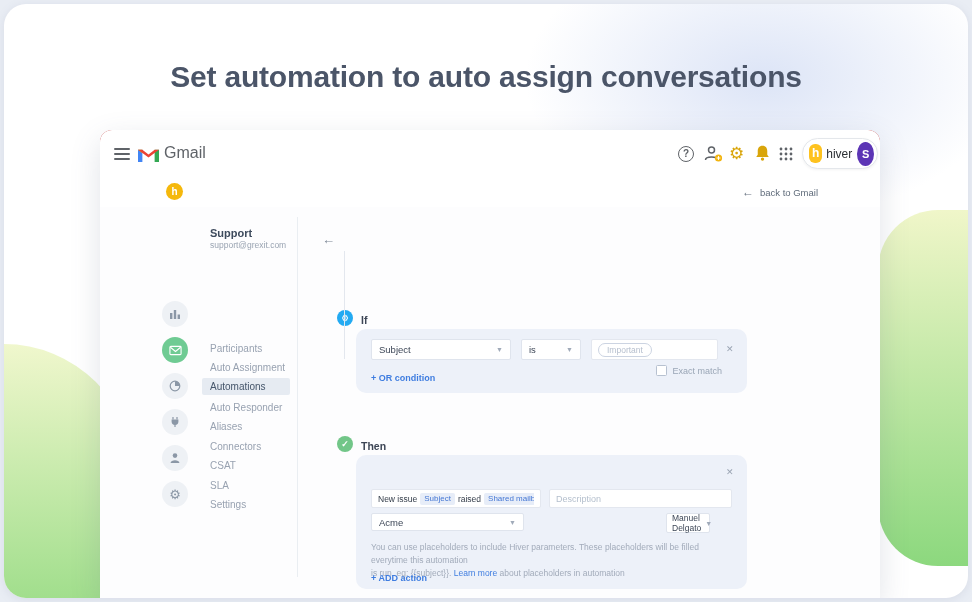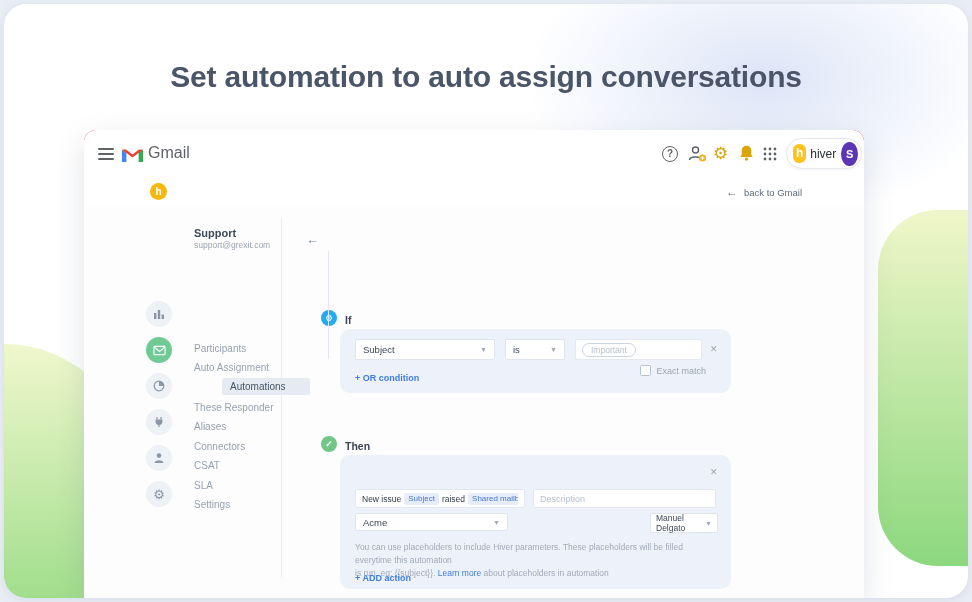--- a/index.html
+++ b/index.html
@@ -11,21 +11,21 @@
   .blob-left{position:absolute;left:-30px;top:340px;width:160px;height:300px;
              border-radius:0 130px 0 0;background:linear-gradient(180deg,#f0f7cd 0%,#93da81 100%);}
   .blob-right{position:absolute;right:-62px;top:206px;width:152px;height:356px;
               border-radius:60px;background:linear-gradient(180deg,#f0f6c9 0%,#8cd87e 100%);}
   .glow{position:absolute;left:500px;top:-80px;width:520px;height:310px;
         background:radial-gradient(ellipse at center,rgba(186,202,238,.50) 0%,rgba(186,202,238,0) 65%);}
   .hero-title{position:absolute;left:0;top:56px;width:100%;text-align:center;
               font-size:30px;font-weight:700;color:#4b5568;letter-spacing:-.2px;}
 
   
-  .card{position:absolute;left:80px;top:126px;width:780px;height:468px;background:#b91c1c;
+  .card{position:absolute;left:96px;top:126px;width:780px;height:468px;background:#b91c1c;
         border-radius:12px 12px 0 0;box-shadow:0 10px 30px rgba(90,100,130,.18);overflow:hidden;}
 
   
   .gheader{position:absolute;left:0;top:0;width:780px;height:48px;background:#fff;}
   .hamburger{position:absolute;left:14px;top:18px;width:16px;height:12px;cursor:pointer;}
   .hamburger span{display:block;height:2px;background:#5f6368;margin-bottom:3px;border-radius:1px;}
   .gmail-logo{position:absolute;left:38px;top:16px;}
   .gmail-word{position:absolute;left:64px;top:14px;font-size:16px;color:#5f6368;}
   .searchbar{position:absolute;left:134px;top:9px;width:395px;height:30px;background:#eef1f4;
              border-radius:8px;display:flex;align-items:center;padding:0 12px;box-sizing:border-box;}
@@ -220,24 +220,24 @@
           </g>
             </svg>
         </div>
         <div class="railcirc" style="top:274px;font-size:13px;color:#8b97a6;">⚙</div>
 
         <div class="acct-name">Support</div>
         <div class="acct-email">support@grexit.com</div>
 
         <div class="snav" style="top:136px;">Participants</div>
         <div class="snav" style="top:155px;">Auto Assignment</div>
-        <div class="snav-active" style="top:171px;margin-left:36px;">
+        <div class="snav-active" style="top:171px;">
           <span>Automations</span>
         </div>
-        <div class="snav" style="top:195px;">These Responder</div>
+        <div class="snav" style="top:195px;">Auto Responder</div>
         <div class="snav" style="top:214px;">Aliases</div>
         <div class="snav" style="top:234px;">Connectors</div>
         <div class="snav" style="top:253px;">CSAT</div>
         <div class="snav" style="top:273px;">SLA</div>
         <div class="snav" style="top:292px;">Settings</div>
 
         <div class="backmain">←</div>
 
         <div class="stepcirc blue" style="top:103px;">⚙</div>
         <div class="steplabel" style="top:107px;">If</div>
@@ -277,21 +277,21 @@
               <span>raised</span>
               <span class="blue-chip">Shared mailbox</span>
             </span>
           </div>
           <div class="inputbox" style="left:193px;top:34px;width:183px;height:19px;font-size:9px;color:#b4bfcd;text-align:center;">Description</div>
 
           <div class="sel" style="left:15px;top:58px;width:153px;height:18px;">
             <span>Acme</span>
             <span class="caret">▼</span>
           </div>
-          <div class="sel" style="left:310px;top:58px;width:68px;height:20px;font-size:8.5px;padding:0 5px;">
+          <div class="sel" style="left:310px;top:58px;width:44px;height:20px;font-size:8.5px;padding:0 5px;">
             <span>Manuel Delgato</span>
             <span class="caret">▼</span>
           </div>
 
           <div class="helptext">
             <span style="display:block;">You can use placeholders to include Hiver  parameters. These placeholders will be filled everytime this automation</span>
             <span>
               <span>is run. eg: {{subject}}. </span><span class="lm">Learn more</span><span> about placeholders in automation</span>
             </span>
           </div>

